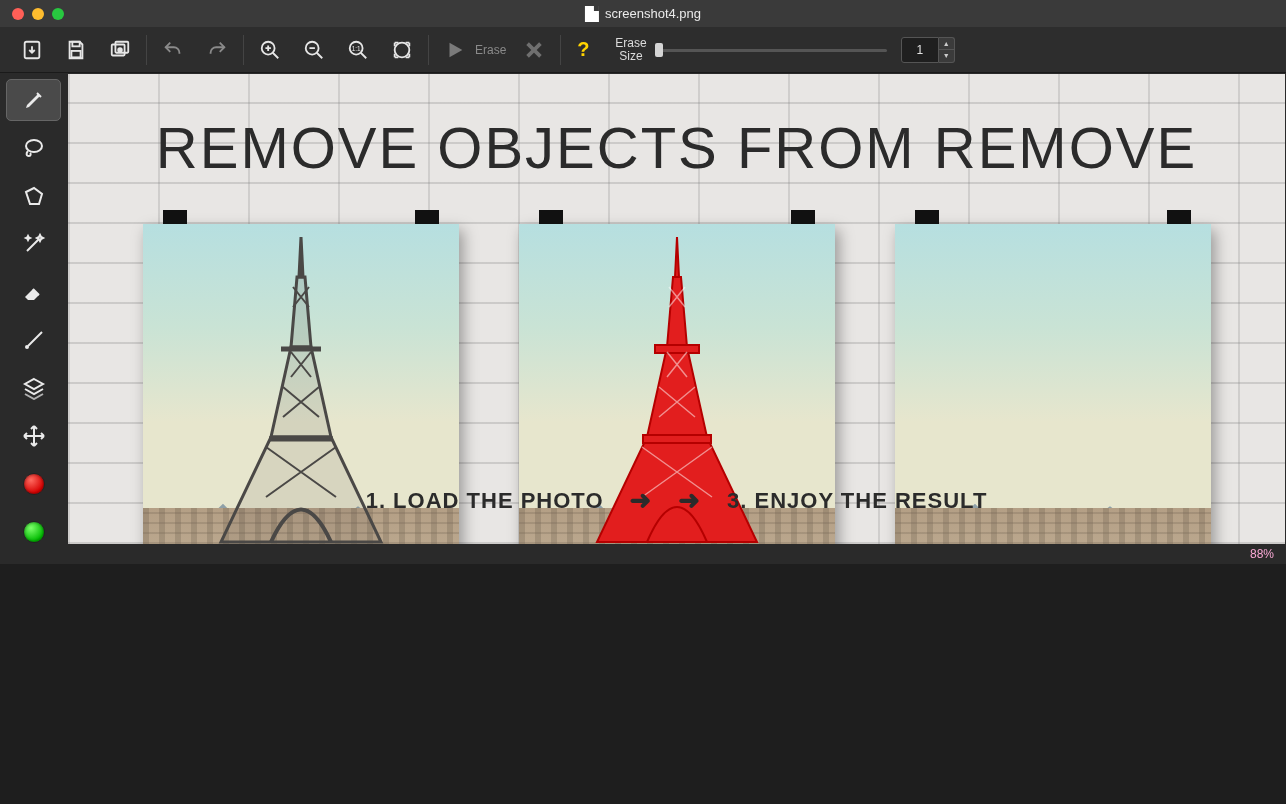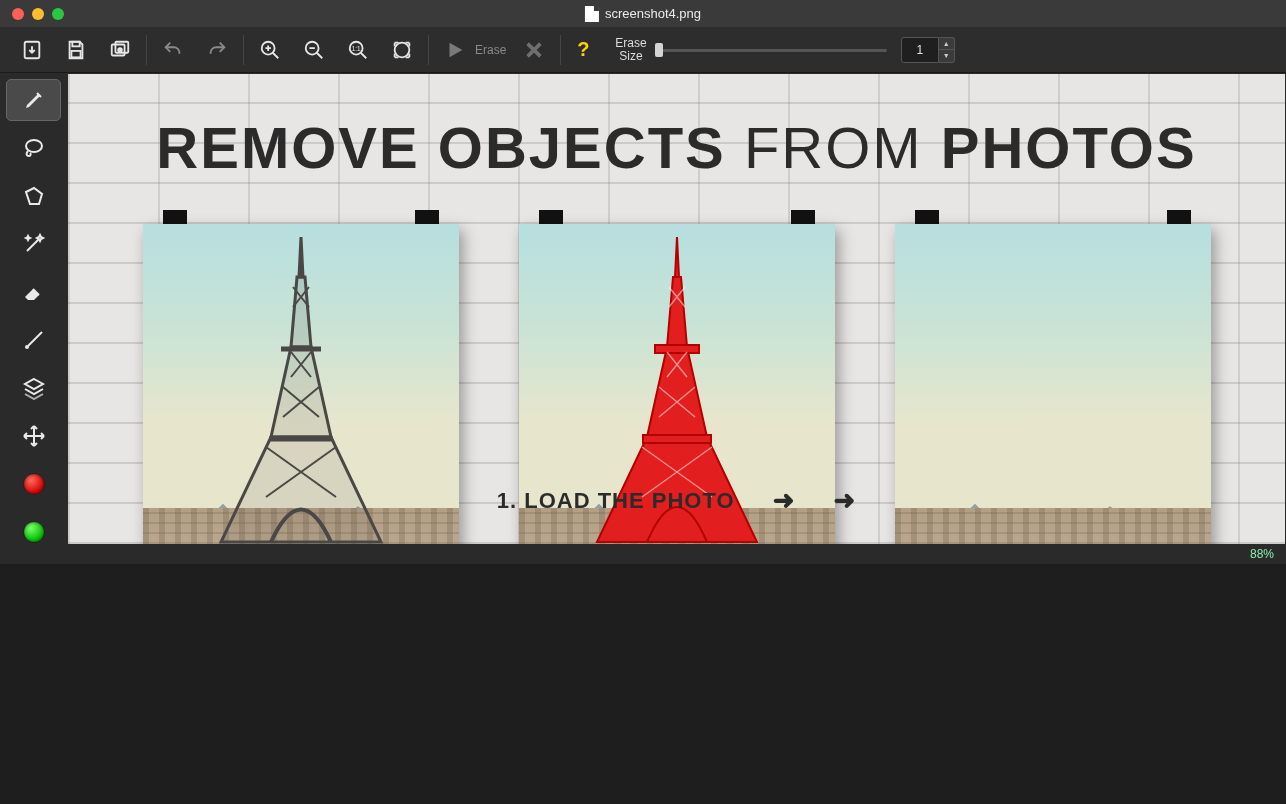--- a/index.html
+++ b/index.html
@@ -50,42 +50,42 @@
 
 .canvaswrap { flex:1; background:#2a2a2a; display:flex; flex-direction:column; }
 .canvas { flex:1; margin:1px 1px 0 1px; position:relative; overflow:hidden; }
 .brick { position:absolute; inset:0; background:#e8e6e4; }
 .brick::before { content:""; position:absolute; inset:0;
   background-image:
     repeating-linear-gradient(0deg, rgba(120,120,120,0.25) 0 2px, transparent 2px 40px),
     repeating-linear-gradient(90deg, rgba(120,120,120,0.22) 0 2px, transparent 2px 90px);
 }
 .headline { position:absolute; top:40px; left:0; right:0; text-align:center; font-size:58px; letter-spacing:2px; color:#2b2b2b; font-weight:400; font-family:"Futura","Century Gothic","Avant Garde",sans-serif; }
-.headline b { font-weight:700; }
-.steps { position:absolute; bottom:28px; left:0; right:0; display:flex; justify-content:center; align-items:center; gap:38px; color:#2b2b2b; font-weight:700; font-size:22px; letter-spacing:1px; font-family:"Futura","Century Gothic","Avant Garde",sans-serif; }
+.headline b { font-weight:400; }
+.steps { position:absolute; bottom:28px; left:0; right:0; display:flex; justify-content:center; align-items:center; gap:26px; color:#2b2b2b; font-weight:700; font-size:22px; letter-spacing:1px; font-family:"Futura","Century Gothic","Avant Garde",sans-serif; }
 .steps .arrow { font-size:26px; }
 .posters { position:absolute; top:150px; left:0; right:0; bottom:90px; display:flex; justify-content:center; gap:60px; }
 .poster { width:316px; height:430px; position:relative; box-shadow: 4px 6px 14px rgba(0,0,0,0.35); }
 .clip { position:absolute; top:-14px; width:24px; height:18px; background:#111; }
 .clip::before { content:""; position:absolute; bottom:-6px; left:4px; right:4px; height:8px; background:#111; border-radius:2px; }
 .clip.l { left:20px; } .clip.r { right:20px; }
 .sky { position:absolute; top:0; left:0; right:0; height:68%;
   background: linear-gradient(#b6dfe0 0%, #c9e3d5 35%, #e7e6cd 68%); }
 .city { position:absolute; bottom:0; left:0; right:0; height:34%;
   background: linear-gradient(#b49f85 0%, #cdbfa7 100%); }
 .city::before { content:""; position:absolute; inset:0;
   background-image: repeating-linear-gradient(90deg, rgba(80,70,55,0.35) 0 6px, transparent 6px 16px),
                     repeating-linear-gradient(0deg, rgba(60,50,40,0.25) 0 2px, transparent 2px 10px);
   opacity:0.6; }
 .skyline { position:absolute; bottom:26%; left:0; right:0; height:18%; }
 .skyline svg { width:100%; height:100%; }
 .tower { position:absolute; left:50%; transform:translateX(-50%); bottom:25%; width:180px; height:310px; pointer-events:none; }
 .tower svg { width:100%; height:100%; }
 
-.statusbar { height:20px; display:flex; align-items:center; justify-content:flex-end; padding-right:12px; color:#86efac; font-size:12px; background:#2a2a2a; }
+.statusbar { height:20px; display:flex; align-items:center; justify-content:flex-end; padding-right:12px; color:#f9a8d4; font-size:12px; background:#2a2a2a; }
 
 [data-bind], [data-bind-html] { white-space: pre-wrap; }
 </style>
 </head>
 <body>
 
 <div class="window">
 
   <div class="titlebar">
     <div class="traffic">
@@ -242,21 +242,21 @@
         </div>
       <div class="stool">
           <div class="colordot g"></div>
         </div>
     </div>
 
     <div class="canvaswrap">
       <div class="canvas">
         <div class="brick"></div>
 
-        <div class="headline" data-bind-html="canvas.headline_html"><b>REMOVE OBJECTS</b> FROM <b>PHOTOS</b></div>
+        <div class="headline" data-bind-html="canvas.headline_html"><b>REMOVE OBJECTS</b> FROM <b>REMOVE</b></div>
 
         <div class="posters">
 
           <div class="poster">
             <div class="clip l"></div>
               <div class="clip r"></div>
             <div class="sky"></div>
             <div class="skyline"><svg viewBox="0 0 316 60" preserveAspectRatio="none">
                   <path d="M0 50 L20 40 L30 48 L45 35 L60 45 L80 30 L100 46 L120 38 L145 48 L170 34 L190 46 L215 32 L240 46 L265 36 L290 48 L316 42 L316 60 L0 60 Z" fill="#8fa0a7"></path>
                 </svg></div>
@@ -310,20 +310,21 @@
                   <path d="M0 50 L20 40 L30 48 L45 35 L60 45 L80 30 L100 46 L120 38 L145 48 L170 34 L190 46 L215 32 L240 46 L265 36 L290 48 L316 42 L316 60 L0 60 Z" fill="#8fa0a7"></path>
                 </svg></div>
             <div class="city"></div>
           </div>
         </div>
 
         <div class="steps">
           <span data-bind="canvas.steps.s1">1. LOAD THE PHOTO</span>
           <span class="arrow">➜</span>
           <span class="arrow">➜</span>
+          <span data-bind="canvas.steps.s3">3. ENJOY THE RESULT</span>
         </div>
       </div>
 
       <div class="statusbar">
         <span data-bind="status.zoom">88%</span>
       </div>
     </div>
   </div>
 </div>
 

